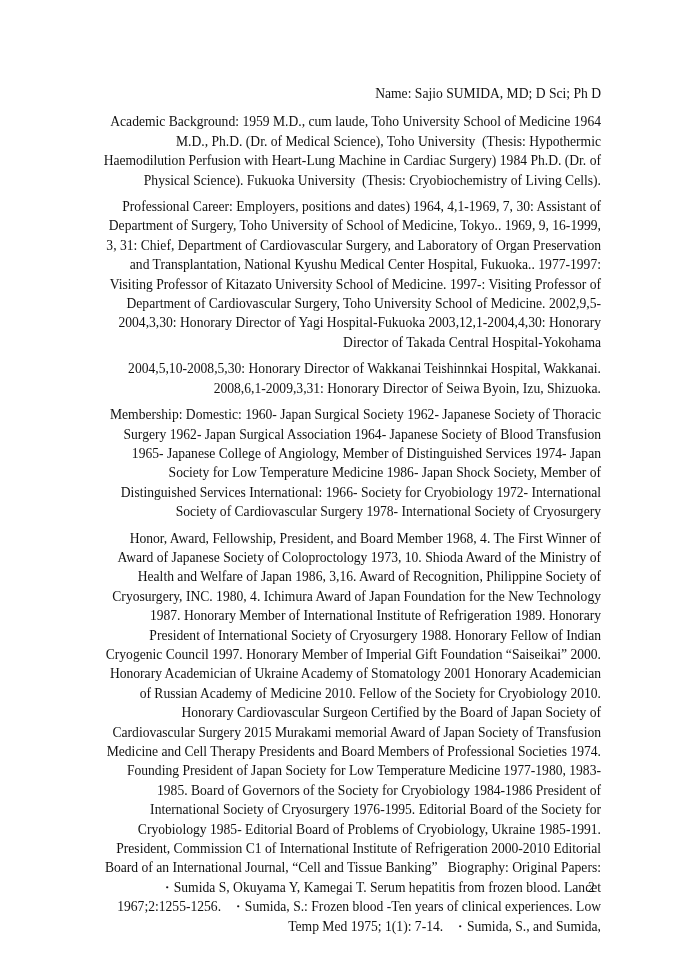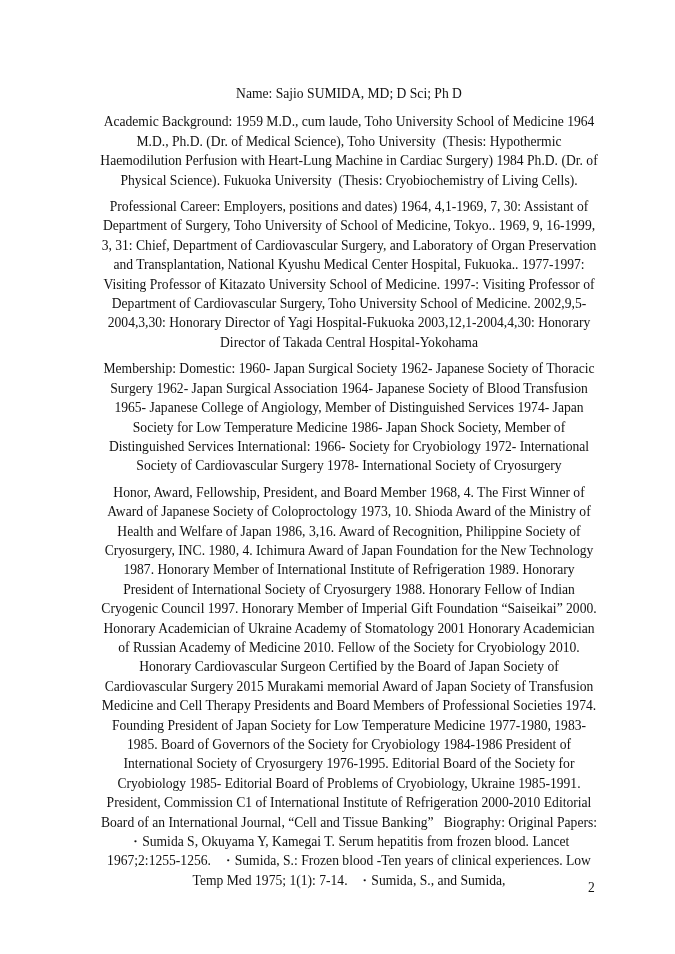--- a/index.html
+++ b/index.html
@@ -18,21 +18,21 @@
       left: 81px;
       top: 84px;
       width: 520px;
       font-family: "Liberation Serif", serif;
       font-size: 13.6px;
       line-height: 19.4px;
       color: #111111;
     }
     .para {
       margin: 0 0 7px 16px;
-      text-align: center;
+      text-align: right;
       white-space: pre-wrap;
     }
     .para.name {
       margin-bottom: 9px;
     }
     .page-number {
       position: absolute;
       left: 588px;
       top: 880px;
       font-family: "Liberation Serif", serif;
@@ -40,17 +40,18 @@
       color: #111111;
     }
   </style>
 </head>
 <body>
 
 <div class="page">
   <p class="para name">Name: Sajio SUMIDA, MD; D Sci; Ph D</p>
   <p class="para">Academic Background: 1959 M.D., cum laude, Toho University School of Medicine 1964 M.D., Ph.D. (Dr. of Medical Science), Toho University  (Thesis: Hypothermic Haemodilution Perfusion with Heart-Lung Machine in Cardiac Surgery) 1984 Ph.D. (Dr. of Physical Science). Fukuoka University  (Thesis: Cryobiochemistry of Living Cells).</p>
   <p class="para">Professional Career: Employers, positions and dates) 1964, 4,1-1969, 7, 30: Assistant of Department of Surgery, Toho University of School of Medicine, Tokyo.. 1969, 9, 16-1999, 3, 31: Chief, Department of Cardiovascular Surgery, and Laboratory of Organ Preservation and Transplantation, National Kyushu Medical Center Hospital, Fukuoka.. 1977-1997: Visiting Professor of Kitazato University School of Medicine. 1997-: Visiting Professor of Department of Cardiovascular Surgery, Toho University School of Medicine. 2002,9,5-2004,3,30: Honorary Director of Yagi Hospital-Fukuoka 2003,12,1-2004,4,30: Honorary Director of Takada Central Hospital-Yokohama</p>
+  <p class="para">2004,5,10-2008,5,30: Honorary Director of Wakkanai Teishinnkai Hospital, Wakkanai. 2008,6,1-2009,3,31: Honorary Director of Seiwa Byoin, Izu, Shizuoka.</p>
   <p class="para">Membership: Domestic: 1960- Japan Surgical Society 1962- Japanese Society of Thoracic Surgery 1962- Japan Surgical Association 1964- Japanese Society of Blood Transfusion 1965- Japanese College of Angiology, Member of Distinguished Services 1974- Japan Society for Low Temperature Medicine 1986- Japan Shock Society, Member of Distinguished Services International: 1966- Society for Cryobiology 1972- International Society of Cardiovascular Surgery 1978- International Society of Cryosurgery</p>
   <p class="para">Honor, Award, Fellowship, President, and Board Member 1968, 4. The First Winner of Award of Japanese Society of Coloproctology 1973, 10. Shioda Award of the Ministry of Health and Welfare of Japan 1986, 3,16. Award of Recognition, Philippine Society of Cryosurgery, INC. 1980, 4. Ichimura Award of Japan Foundation for the New Technology 1987. Honorary Member of International Institute of Refrigeration 1989. Honorary President of International Society of Cryosurgery 1988. Honorary Fellow of Indian Cryogenic Council 1997. Honorary Member of Imperial Gift Foundation “Saiseikai” 2000. Honorary Academician of Ukraine Academy of Stomatology 2001 Honorary Academician of Russian Academy of Medicine 2010. Fellow of the Society for Cryobiology 2010. Honorary Cardiovascular Surgeon Certified by the Board of Japan Society of Cardiovascular Surgery 2015 Murakami memorial Award of Japan Society of Transfusion Medicine and Cell Therapy Presidents and Board Members of Professional Societies 1974. Founding President of Japan Society for Low Temperature Medicine 1977-1980, 1983-1985. Board of Governors of the Society for Cryobiology 1984-1986 President of International Society of Cryosurgery 1976-1995. Editorial Board of the Society for Cryobiology 1985- Editorial Board of Problems of Cryobiology, Ukraine 1985-1991. President, Commission C1 of International Institute of Refrigeration 2000-2010 Editorial Board of an International Journal, “Cell and Tissue Banking”   Biography: Original Papers:   ・Sumida S, Okuyama Y, Kamegai T. Serum hepatitis from frozen blood. Lancet 1967;2:1255-1256.   ・Sumida, S.: Frozen blood -Ten years of clinical experiences. Low Temp Med 1975; 1(1): 7-14.   ・Sumida, S., and Sumida,</p>
 </div>
 
 <div class="page-number">2</div>
 
 </body></html>

